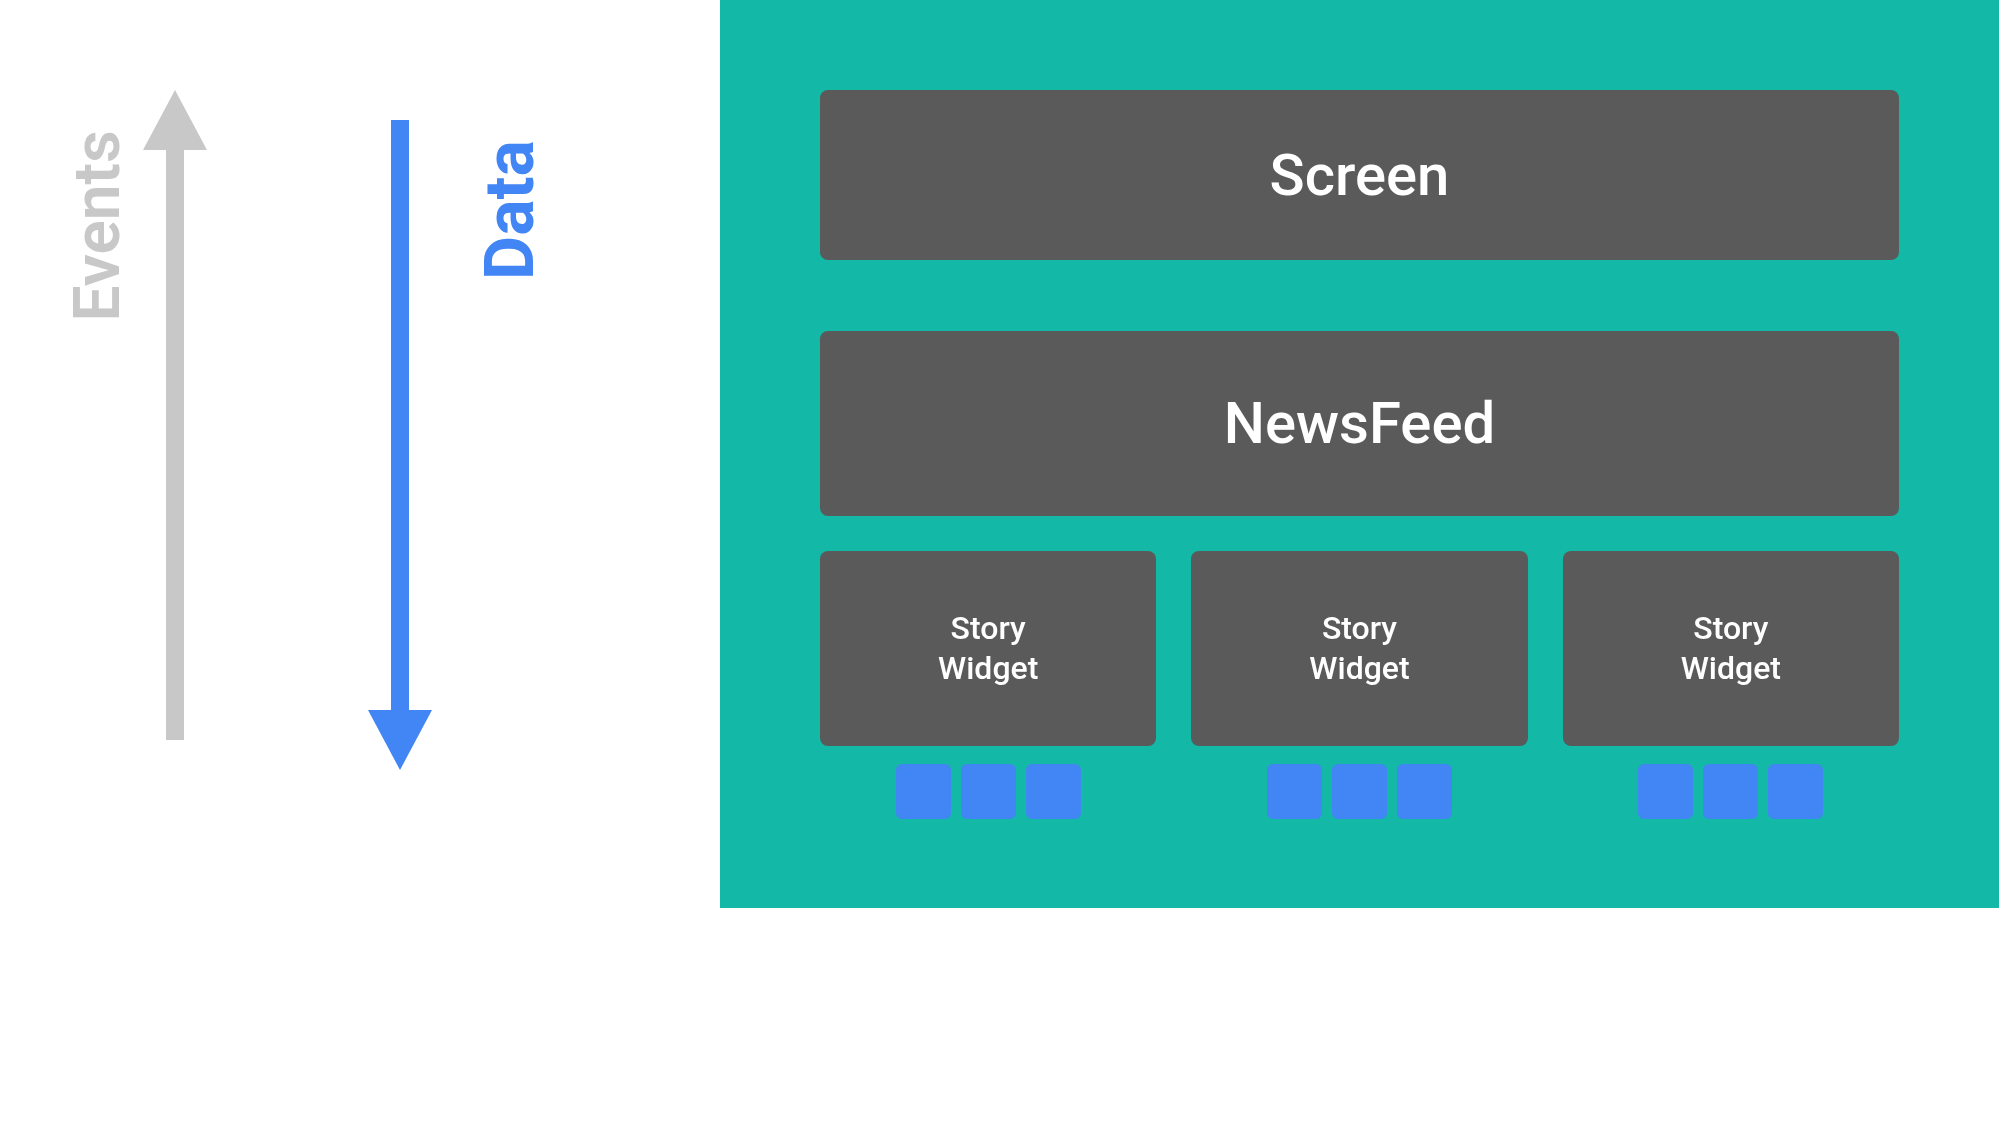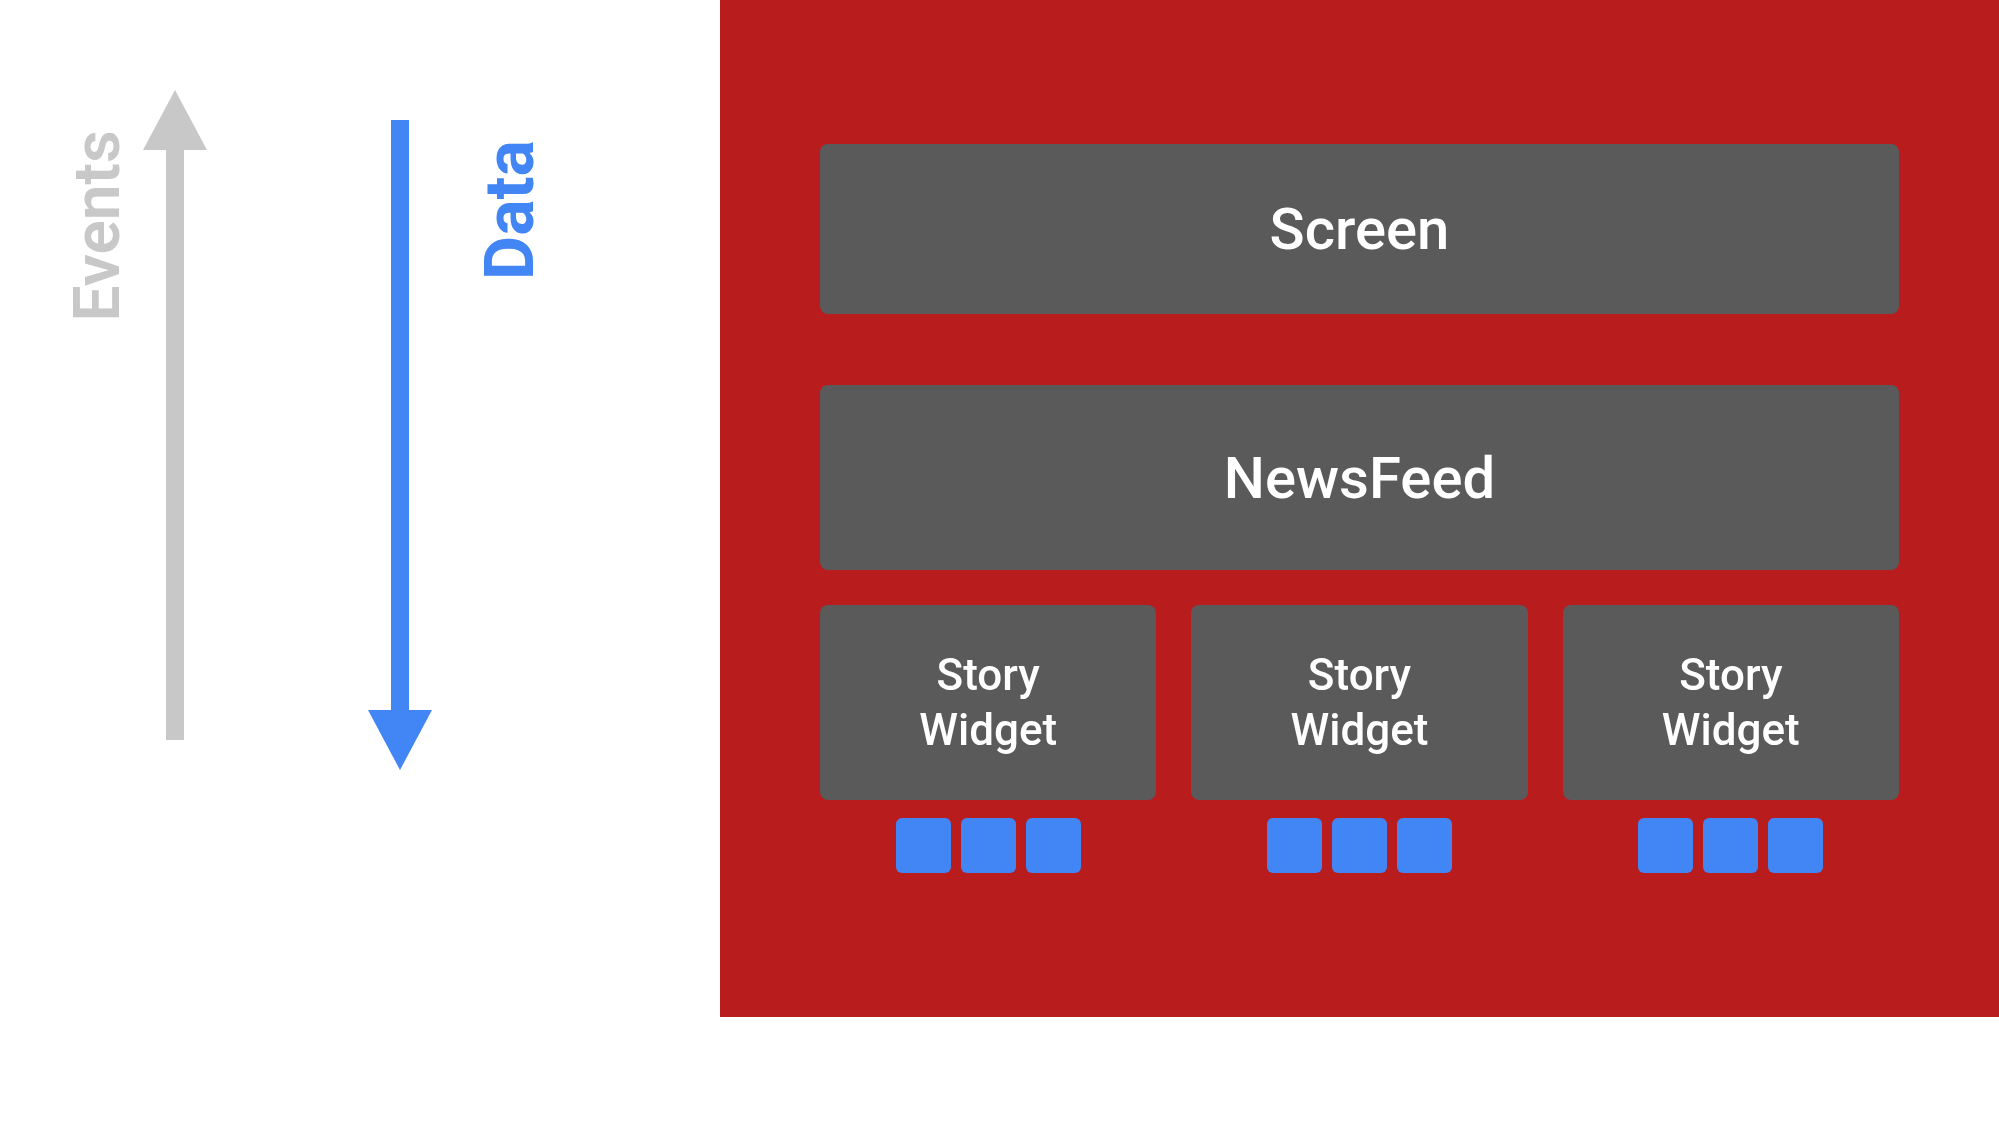--- a/index.html
+++ b/index.html
@@ -18,22 +18,22 @@
       background: #ffffff;
       position: relative;
       display: flex;
       align-items: center;
       justify-content: center;
     }
 
     
     .right-panel {
       width: 1279px;
-      height: 1017px;
-      background: #b91c1c;
+      height: 908px;
+      background: #14b8a6;
       display: flex;
       flex-direction: column;
       align-items: center;
       justify-content: center;
       padding: 60px 100px;
       gap: 35px;
     }
 
     .screen-box {
       width: 100%;
@@ -88,21 +88,21 @@
       width: 100%;
       background: #5a5a5a;
       border-radius: 8px;
       display: flex;
       align-items: center;
       justify-content: center;
       height: 195px;
     }
 
     .story-widget-label {
-      font-size: 44px;
+      font-size: 32px;
       font-weight: 500;
       color: #ffffff;
       text-align: center;
       line-height: 1.25;
     }
 
     .story-widget-dots {
       display: flex;
       flex-direction: row;
       gap: 10px;

